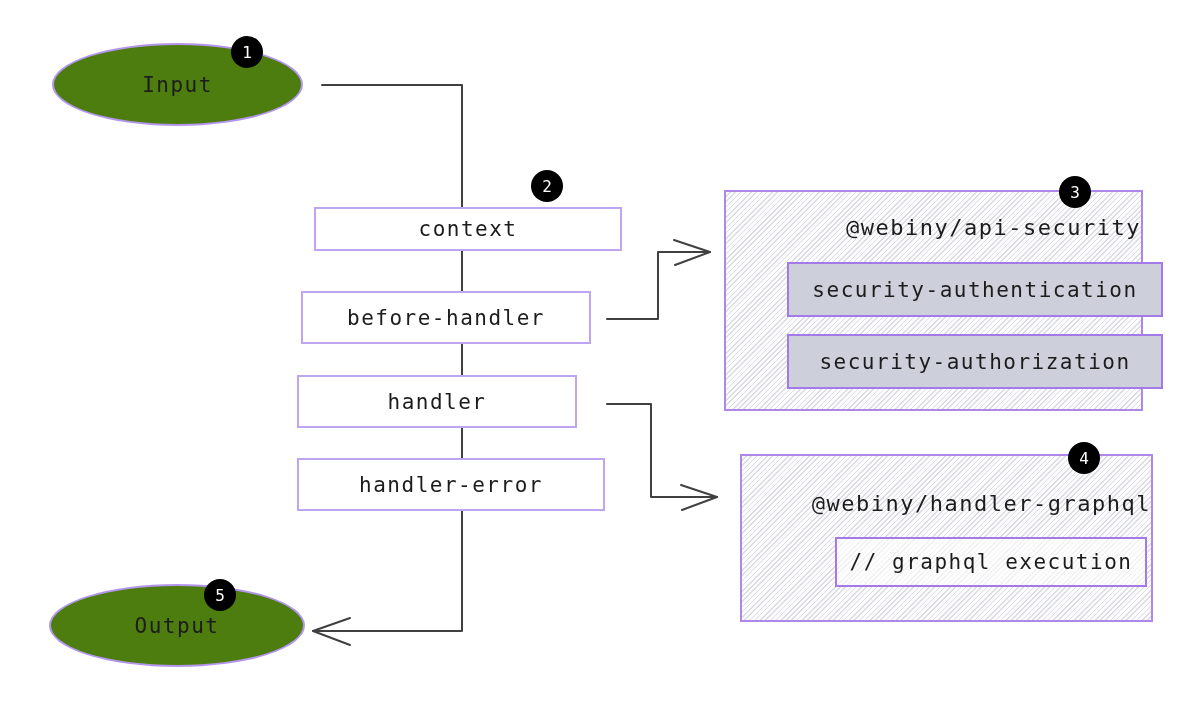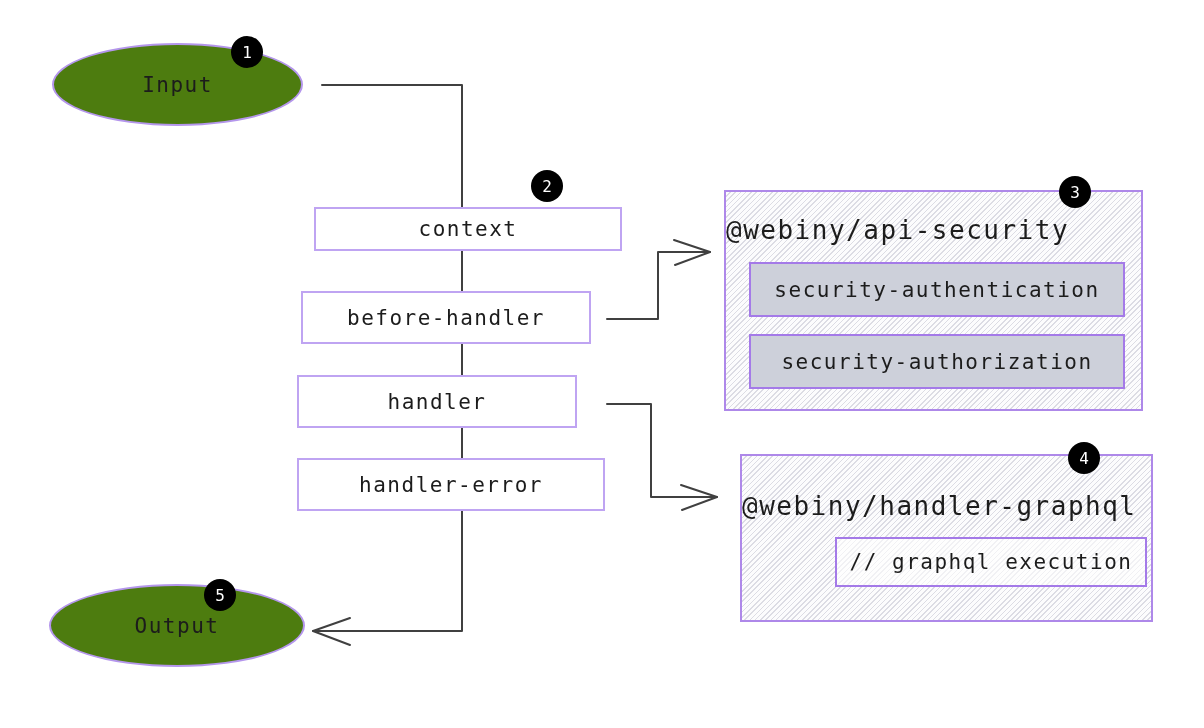--- a/index.html
+++ b/index.html
@@ -30,24 +30,24 @@
     z-index:2;background:#4d7c0f;border:2px solid var(--node-border);border-radius:50%;
   }
   .step{
     z-index:2;background:#ffffff;border:2px solid var(--step-border);
   }
   .package{
     z-index:2;border:2px solid var(--package-border);
     background:repeating-linear-gradient(135deg,#fcfcfd 0px,#fcfcfd 2.6px,#dcdce4 2.6px,#dcdce4 3.7px);
   }
   .pkg-title{
-    position:absolute;left:0;right:0;text-align:left;font-size:26px;letter-spacing:1.5px;
+    position:absolute;left:0;right:0;text-align:right;font-size:22px;letter-spacing:1.5px;
   }
   .plugin{
-    background:var(--plugin-fill);border:2px solid var(--plugin-border);
+    background:var(--plugin-fill);border:2px solid var(--plugin-border);margin-left:38px;
   }
   .code-box{
     background:rgba(255,255,255,0.6);border:2px solid var(--plugin-border);
   }
   .badge{
     position:absolute;z-index:3;width:32px;height:32px;border-radius:50%;
     background:var(--badge-bg);color:var(--badge-text);
     display:flex;align-items:center;justify-content:center;
     font-size:16px;letter-spacing:0;
   }

